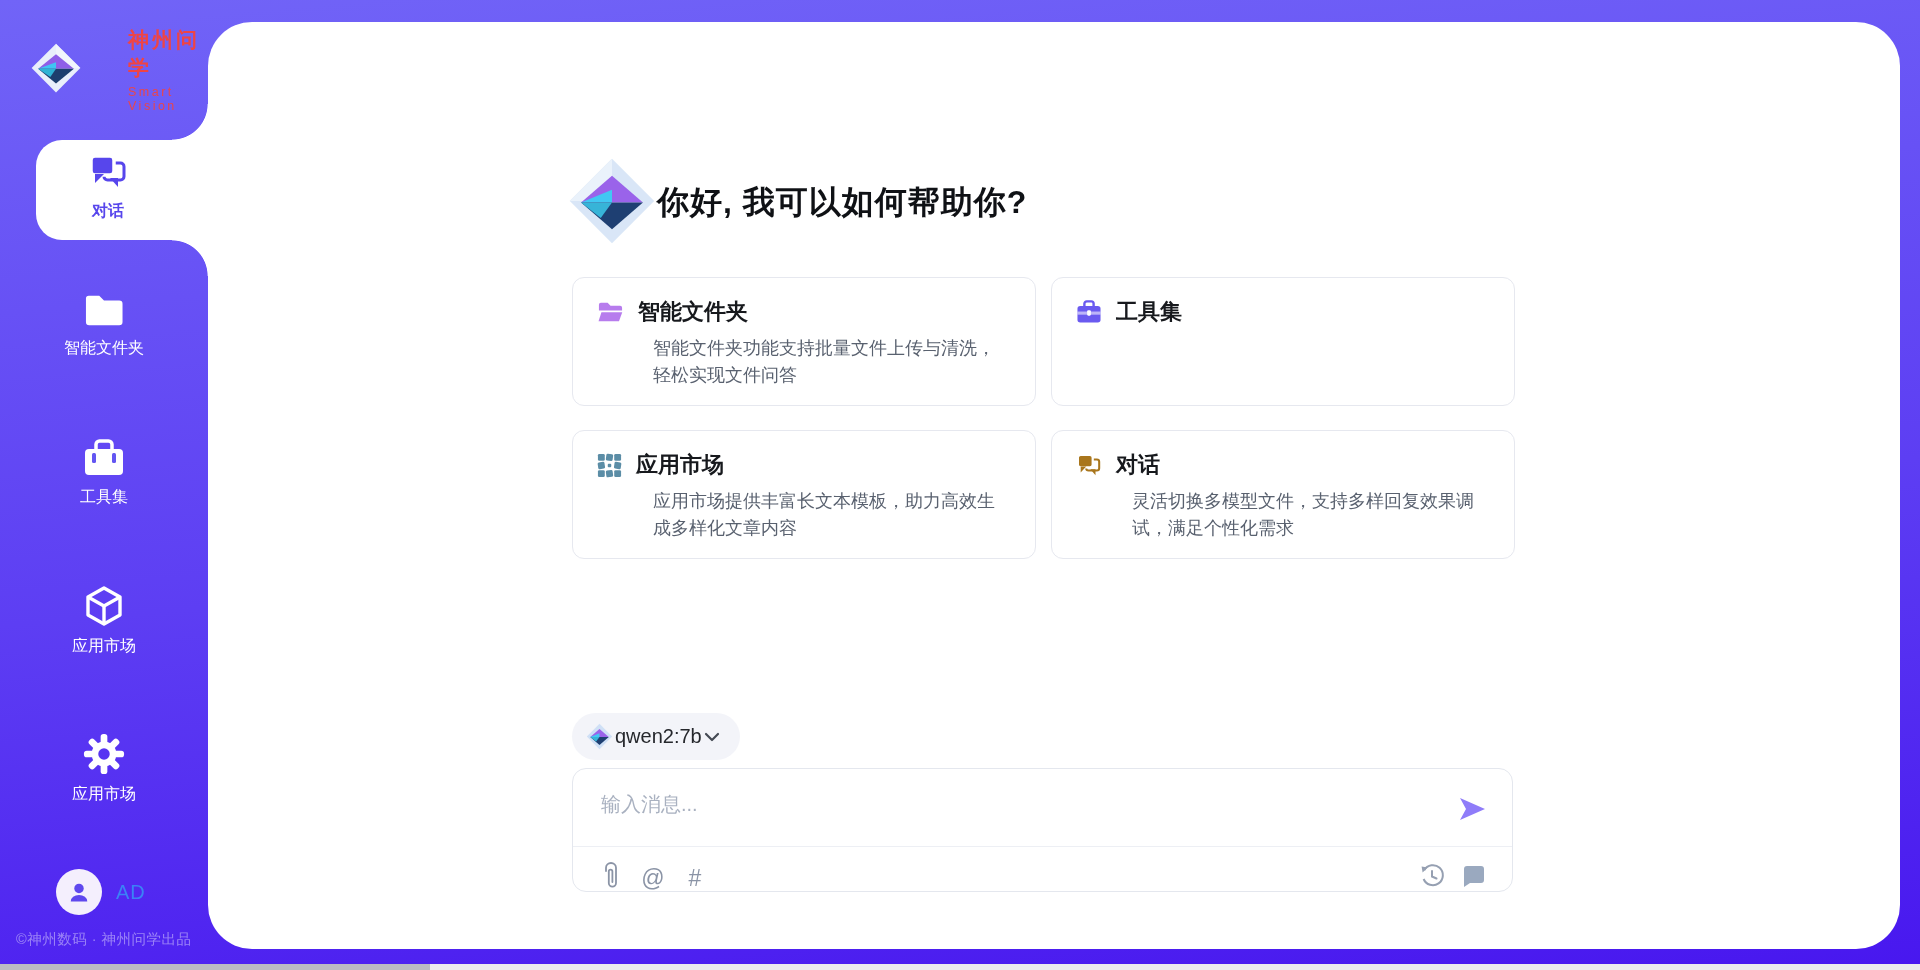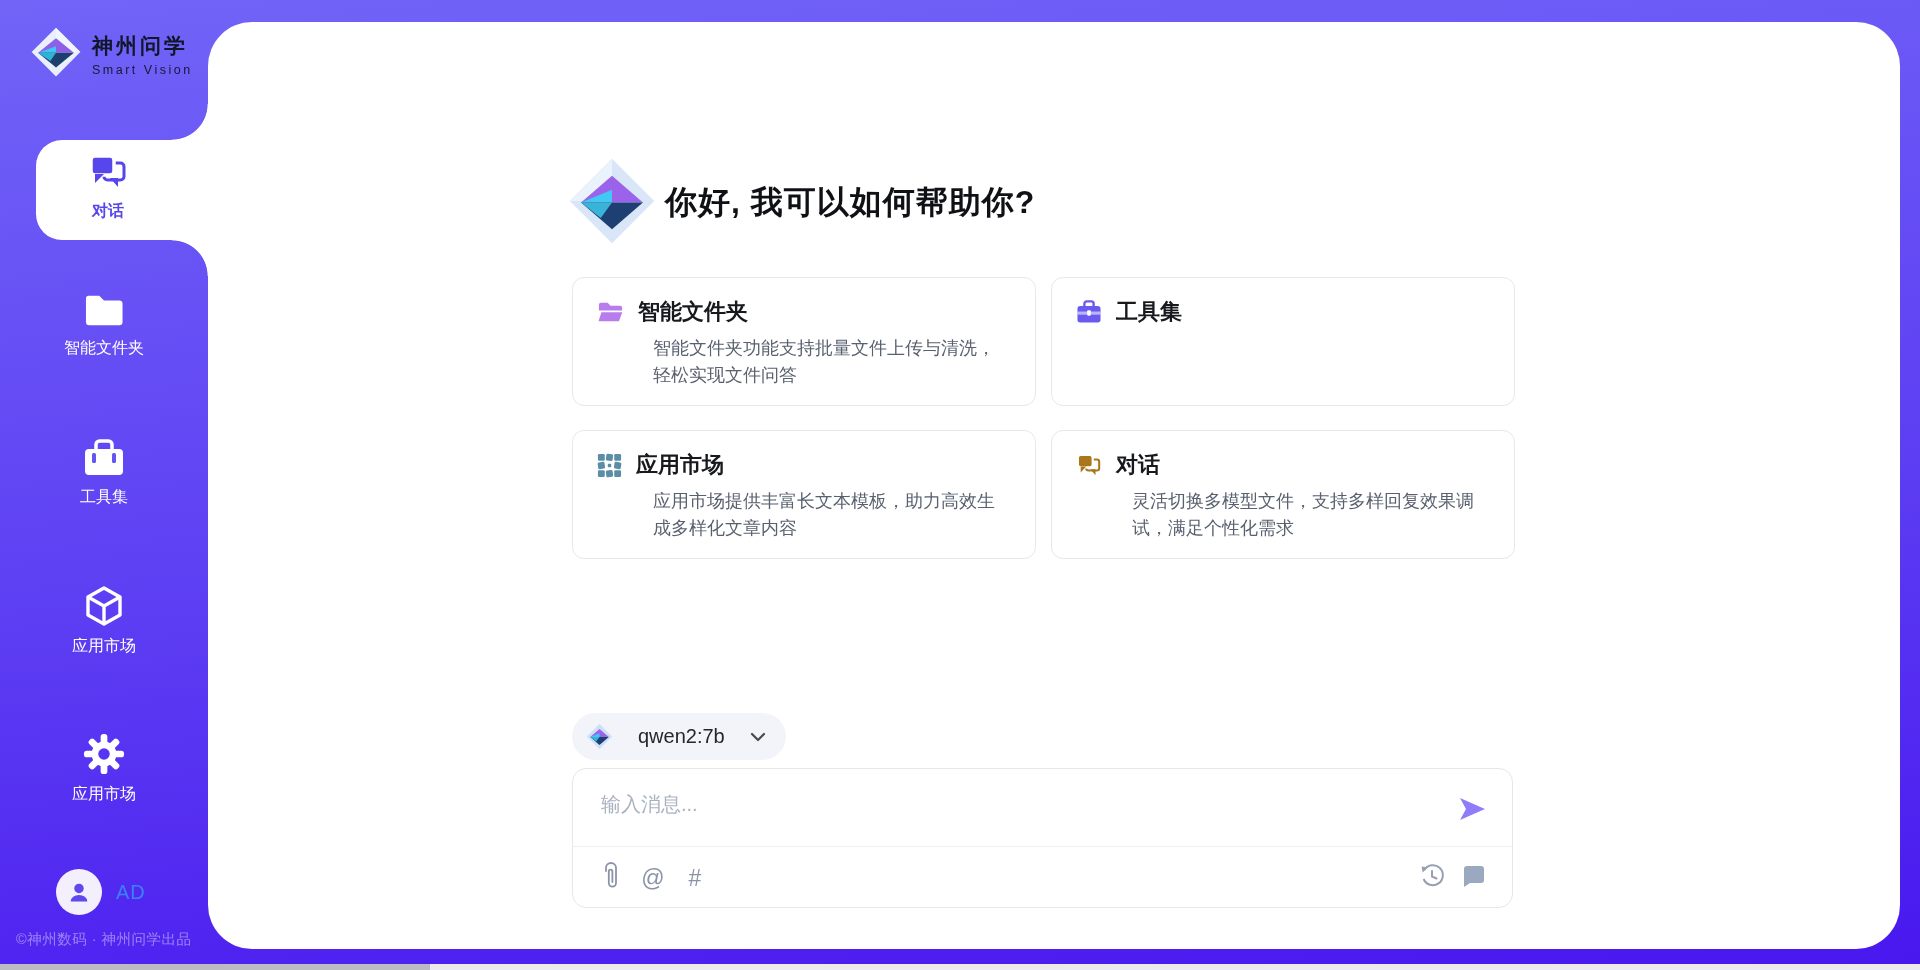--- a/index.html
+++ b/index.html
@@ -12,21 +12,21 @@
 
   
   .panel {
     position:absolute; left:208px; top:22px; width:1692px; height:927px;
     background:#ffffff; border-radius:44px;
   }
 
   
   .sidebar { position:absolute; left:0; top:0; width:208px; height:970px; }
   .brand { position:absolute; left:30px; top:26px; display:flex; align-items:center; gap:10px; }
-  .brand-text { color:#0f172a; }
+  .brand-text { color:#ef4444;margin-left:36px; }
   .brand-title { font-size:21px; font-weight:bold; letter-spacing:3px; }
   .brand-sub { font-size:12.5px; letter-spacing:2.5px; margin-top:3px; opacity:.95; }
 
   .active-tab {
     position:absolute; left:36px; top:140px; width:172px; height:100px;
     background:#fff; border-radius:26px 0 0 26px;
   }
   .fillet-top {
     position:absolute; left:172px; top:104px; width:36px; height:36px;
     background:radial-gradient(circle 36px at 0 0, rgba(0,0,0,0) 35.2px, #fff 36px);
@@ -43,41 +43,41 @@
   .nav-label { font-size:16px; color:#ffffff; margin-top:9px; }
   .nav-item.active { left:0; width:172px; margin-left:22px; }
   .nav-item.active .nav-label { color:#5746ec; font-weight:bold; }
 
   .user-row { position:absolute; left:56px; top:869px; display:flex; align-items:center; gap:14px; cursor:pointer; }
   .avatar { width:46px; height:46px; border-radius:50%; background:#f4effd; display:flex; align-items:center; justify-content:center; }
   .user-name { color:#3b82f6; font-size:20px; letter-spacing:1px; }
   .copyright { position:absolute; left:16px; top:930px; font-size:14.5px; color:rgba(255,255,255,.42); letter-spacing:.5px; }
 
   
-  .greeting-row { position:absolute; left:567px; top:156px; display:flex; align-items:center; gap:8px; }
+  .greeting-row { position:absolute; left:567px; top:156px; display:flex; align-items:center; gap:0; }
   .greeting-text { font-size:32px; font-weight:bold; color:#0f1115; letter-spacing:1px; }
 
   .cards { position:absolute; left:572px; top:277px; width:943px; display:grid;
            grid-template-columns:464px 464px; grid-column-gap:15px; grid-row-gap:24px; }
   .card {
     border:1.5px solid #e6e8ef; border-radius:12px; background:#fff;
     min-height:126px; padding:19px 24px 16px 24px; cursor:pointer;
   }
   .card-head { display:flex; align-items:center; gap:14px; }
   .card-title { font-size:22px; font-weight:bold; color:#17191d; }
   .card-desc { margin-left:56px; margin-top:8px; font-size:18px; color:#59616f; line-height:1.5; }
 
   .model-pill {
     position:absolute; left:572px; top:713px; height:47px; padding:0 20px 0 14px;
-    background:#f3f4f9; border-radius:24px; display:flex; align-items:center; gap:25px; cursor:pointer;
+    background:#f3f4f9; border-radius:24px; display:flex; align-items:center; gap:2px; cursor:pointer;
   }
   .model-label { font-size:20px; color:#25272c; }
 
   .composer {
-    position:absolute; left:572px; top:768px; width:941px; height:140px;
+    position:absolute; left:572px; top:768px; width:941px; height:124px;
     background:#fff; border:1.5px solid #e4e7ee; border-radius:14px;
   }
   .composer textarea {
     position:absolute; left:28px; top:22px; width:840px; height:48px;
     border:none; outline:none; resize:none; font-family:inherit;
     font-size:20px; color:#333; background:transparent;
   }
   .composer textarea::placeholder { color:#a9b1c0; }
   .send-btn { position:absolute; right:24px; top:24px; width:32px; height:32px; cursor:pointer; }
   .composer-divider { position:absolute; left:0; top:77px; width:100%; border-top:1.5px solid #edeff4; }

